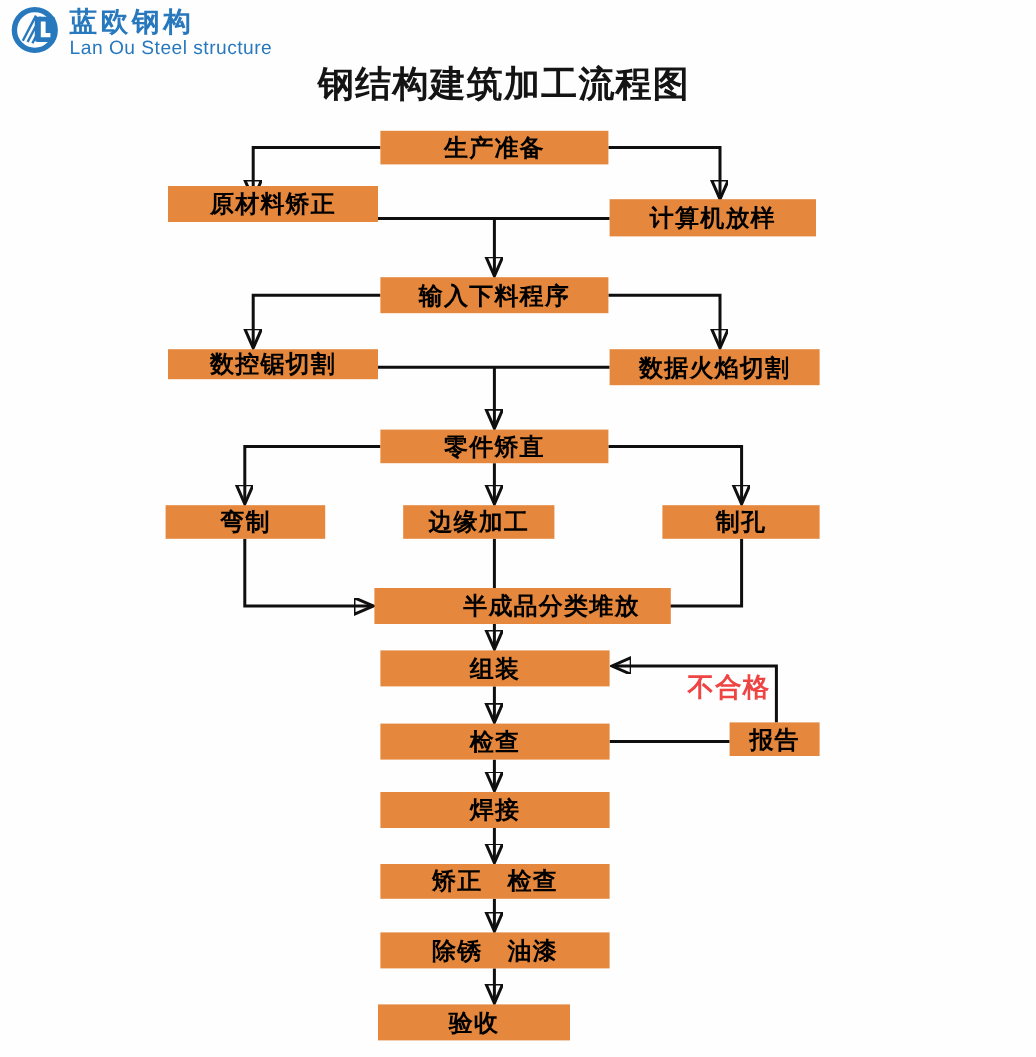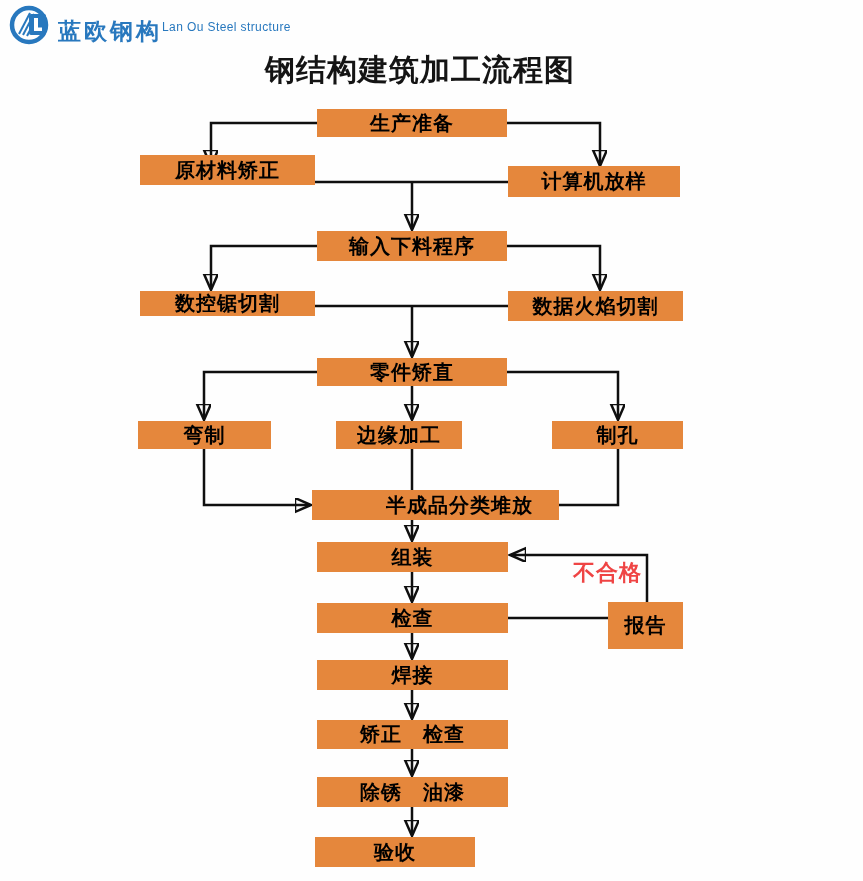--- a/index.html
+++ b/index.html
@@ -12,26 +12,26 @@
     width:863px;height:881px;
     background:#fefefe;
     overflow:hidden;
   }
   
   .logo{
     position:absolute;left:8px;top:3px;
     display:flex;align-items:flex-start;
   }
   .logo-icon{width:44px;height:44px;margin-right:6px;}
-  .logo-texts{display:flex;margin-top:16px;}
+  .logo-texts{display:flex;flex-direction:column;margin-top:3px;}
   .logo-name{
     color:#2878BE;font-size:23px;font-weight:bold;letter-spacing:3px;line-height:1.1;
   }
   .logo-sub{
-    color:#2878BE;font-size:12px;letter-spacing:0.4px;margin-top:1px;
+    color:#2878BE;font-size:16px;letter-spacing:0.4px;margin-top:1px;
   }
   
   .title{
     position:absolute;left:0;top:50px;width:840px;
     text-align:center;
     font-size:30px;font-weight:bold;color:#141414;
     letter-spacing:1px;
   }
   
   .connectors{position:absolute;left:0;top:0;}
@@ -114,21 +114,21 @@
   <div class="node" style="left:317px;top:231px;width:190px;height:30px;">输入下料程序</div>
   <div class="node" style="left:140px;top:291px;width:175px;height:25px;">数控锯切割</div>
   <div class="node" style="left:508px;top:291px;width:175px;height:30px;">数据火焰切割</div>
   <div class="node" style="left:317px;top:358px;width:190px;height:28px;">零件矫直</div>
   <div class="node" style="left:138px;top:421px;width:133px;height:28px;">弯制</div>
   <div class="node" style="left:336px;top:421px;width:126px;height:28px;">边缘加工</div>
   <div class="node" style="left:552px;top:421px;width:131px;height:28px;">制孔</div>
   <div class="node" style="left:312px;top:490px;width:199px;height:30px;padding-left:48px;">半成品分类堆放</div>
   <div class="node" style="left:317px;top:542px;width:191px;height:30px;">组装</div>
   <div class="node" style="left:317px;top:603px;width:191px;height:30px;">检查</div>
-  <div class="node" style="left:608px;top:602px;width:75px;height:47px;">报告</div>
+  <div class="node" style="left:608px;top:602px;width:75px;height:28px;">报告</div>
   <div class="node" style="left:317px;top:660px;width:191px;height:30px;">焊接</div>
   <div class="node" style="left:317px;top:720px;width:191px;height:29px;">矫正　检查</div>
   <div class="node" style="left:317px;top:777px;width:191px;height:30px;">除锈　油漆</div>
   <div class="node" style="left:315px;top:837px;width:160px;height:30px;font-family:Liberation Serif, serif;">验收</div>
 
   <div class="edge-label" style="left:573px;top:558px;">不合格</div>
 
 </div>
 
 </body></html>

